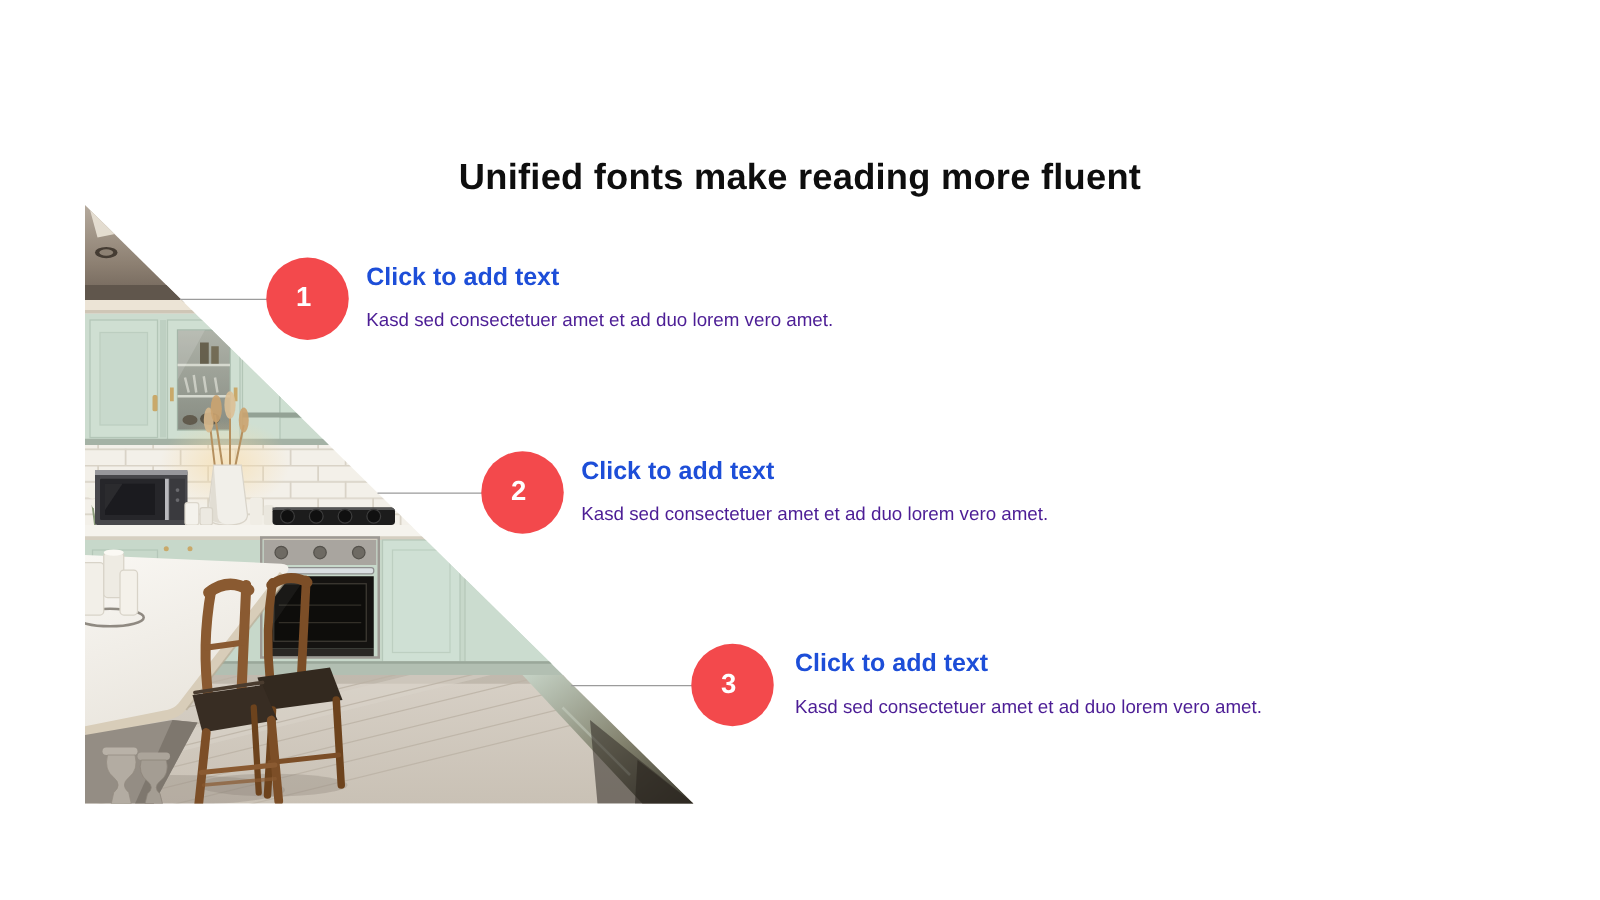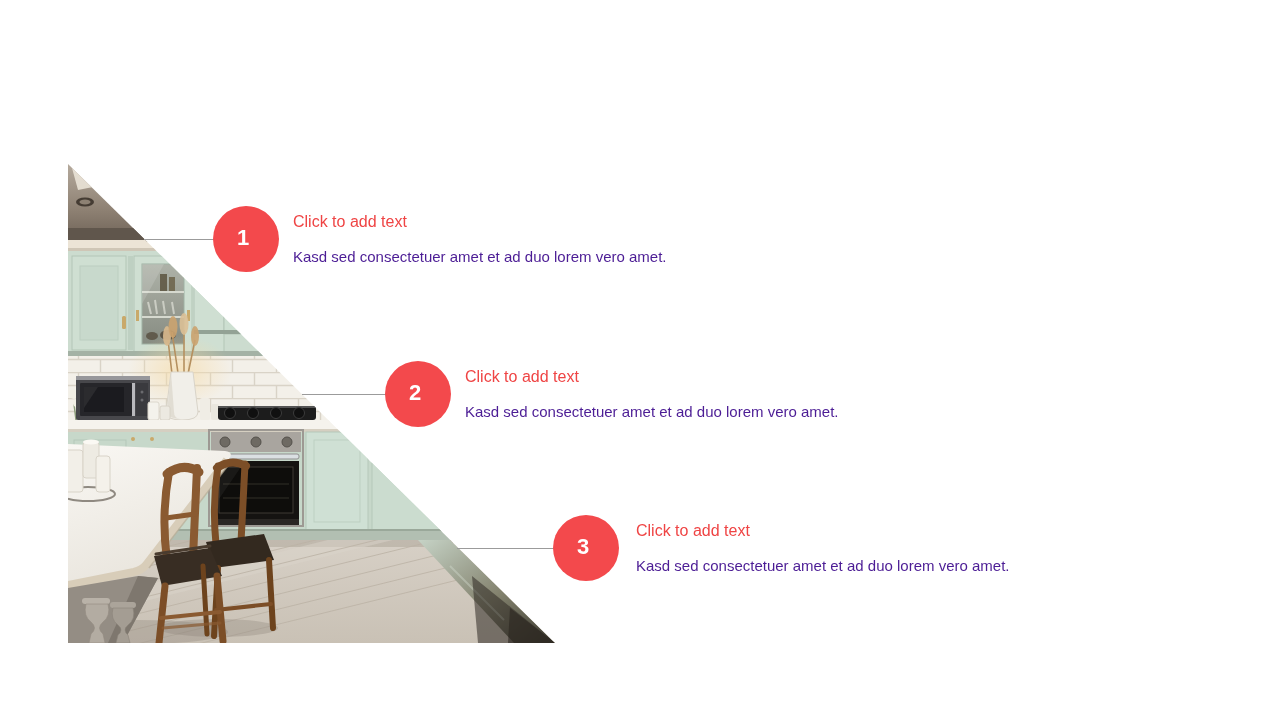--- a/index.html
+++ b/index.html
@@ -9,28 +9,29 @@
   .title{position:absolute;left:0;right:0;top:126px;margin:0;text-align:center;
          font-size:29px;font-weight:bold;color:#0e0e0e;letter-spacing:.2px;}
   .photo{position:absolute;left:68px;top:164px;width:487px;height:479px;}
   .photo svg{display:block;}
   .connector{position:absolute;height:1px;background:#9b9b9b;}
   .badge{position:absolute;width:66px;height:66px;border-radius:50%;
          background:#f3494c;color:#ffffff;display:flex;align-items:center;
          justify-content:center;font-size:22px;font-weight:bold;}
   .badge span{transform:translate(-3px,-1px);}
   .text-block{position:absolute;width:560px;}
-  .heading{font-size:16px;font-weight:normal;color:#ef4444;line-height:26px;}
+  .heading{font-size:20px;font-weight:bold;color:#1d4ed8;line-height:26px;}
   .body{font-size:15px;color:#4c1d95;line-height:19px;margin:12px 0 0 0;}
 </style>
 </head>
 <body>
 
 <div class="slide">
 
+  <h1 class="title">Unified fonts make reading more fluent</h1>
 
   <div class="photo">
     <svg width="487" height="479" viewBox="0 0 487 479">
       <defs>
         <clipPath id="tri">
             <path d="M0,0 L487,479 L0,479 Z"></path>
           </clipPath>
         <clipPath id="floorArea">
             <polygon points="0,376 385,376 452,479 0,479"></polygon>
           </clipPath>

